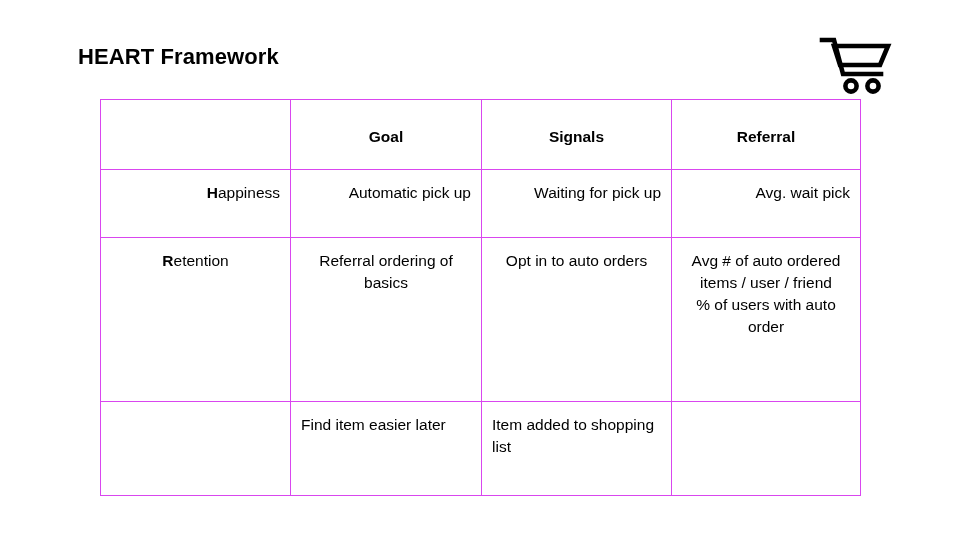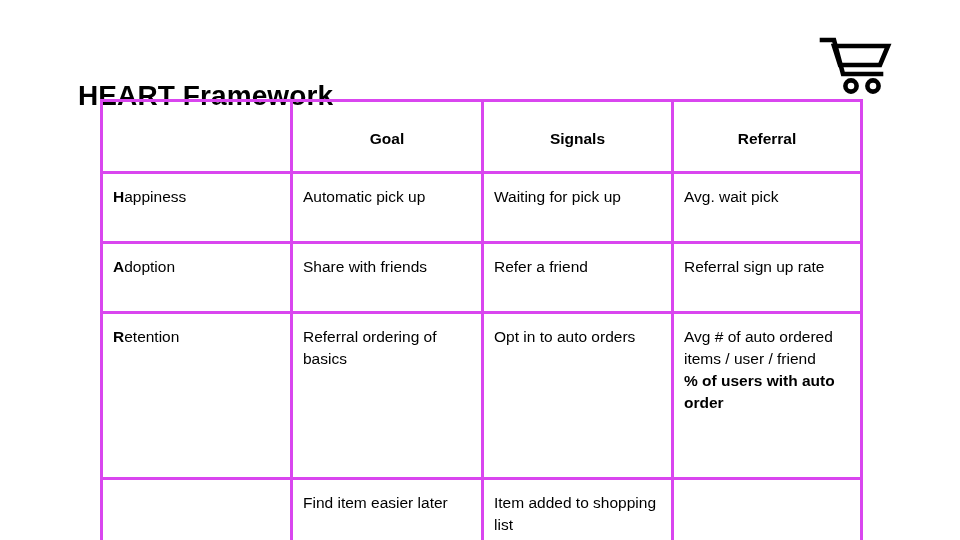--- a/index.html
+++ b/index.html
@@ -17,27 +17,26 @@
   .slide {
     position: relative;
     width: 960px;
     height: 540px;
     background: #ffffff;
   }
   .slide-title {
     position: absolute;
     left: 78px;
     top: 45px;
-    font-size: 28px;
+    font-size: 22px;
     font-weight: bold;
     letter-spacing: 0.1px;
     color: #000000;
     line-height: 1.1;
     white-space: nowrap;
-    margin-top: 36px;
   }
   .cart-icon {
     position: absolute;
     left: 818px;
     top: 32px;
     width: 76px;
     height: 64px;
   }
   .cart-icon svg {
     display: block;
@@ -47,21 +46,21 @@
   .heart-table {
     position: absolute;
     left: 100px;
     top: 99px;
     width: 760px;
     border-collapse: collapse;
     table-layout: fixed;
   }
   .heart-table td,
   .heart-table th {
-    border: 3px solid #d946ef;
+    border: 1px solid #d946ef;
     vertical-align: top;
     padding: 12px 10px 10px 10px;
     font-size: 15.5px;
     line-height: 1.42;
     font-weight: normal;
     text-align: left;
     color: #000000;
     word-wrap: break-word;
   }
   .col-dim  { width: 190px; }
@@ -71,32 +70,31 @@
 
   .heart-table thead th {
     height: 45px;
     text-align: center;
     font-weight: bold;
     padding-top: 14px;
     vertical-align: middle;
   }
   .heart-table thead th.blank-head { text-align: left; }
 
-  tr.row-happiness td { height: 45px; }
+  tr.row-happiness td { height: 45px; text-align: right; }
   tr.row-engagement td { height: 45px; }
   tr.row-adoption td { height: 45px; }
-  tr.row-retention td { height: 141px; }
+  tr.row-retention td { height: 141px; text-align: center; }
   tr.row-task td { height: 71px; }
 
   .dim-initial {
     font-weight: bold;
   }
   .metric-line + .metric-line {
     display: block;
-    font-weight: bold;
   }
 </style>
 </head>
 <body>
 
 <div class="slide">
 
   <div class="slide-title">HEART Framework</div>
 
   <div class="cart-icon">
@@ -127,26 +125,20 @@
         <th>Referral</th>
       </tr>
     </thead>
     <tbody>
       <tr class="row-happiness">
         <td><span class="dim-initial">H</span><span>appiness</span></td>
         <td>Automatic pick up</td>
         <td>Waiting for pick up</td>
         <td><span class="metric-line">Avg. wait pick</span><span class="metric-line"></span></td>
       </tr>
-      <tr class="row-adoption">
-        <td><span class="dim-initial">A</span><span>doption</span></td>
-        <td>Share with friends</td>
-        <td>Refer a friend</td>
-        <td><span class="metric-line">Referral sign up rate</span><span class="metric-line"></span></td>
-      </tr>
       <tr class="row-retention">
         <td><span class="dim-initial">R</span><span>etention</span></td>
         <td>Referral ordering of basics</td>
         <td>Opt in to auto orders</td>
         <td><span class="metric-line">Avg # of auto ordered items / user / friend</span><span class="metric-line">% of users with auto order</span></td>
       </tr>
       <tr class="row-task">
         <td></td>
         <td>Find item easier later</td>
         <td>Item added to shopping list</td>

